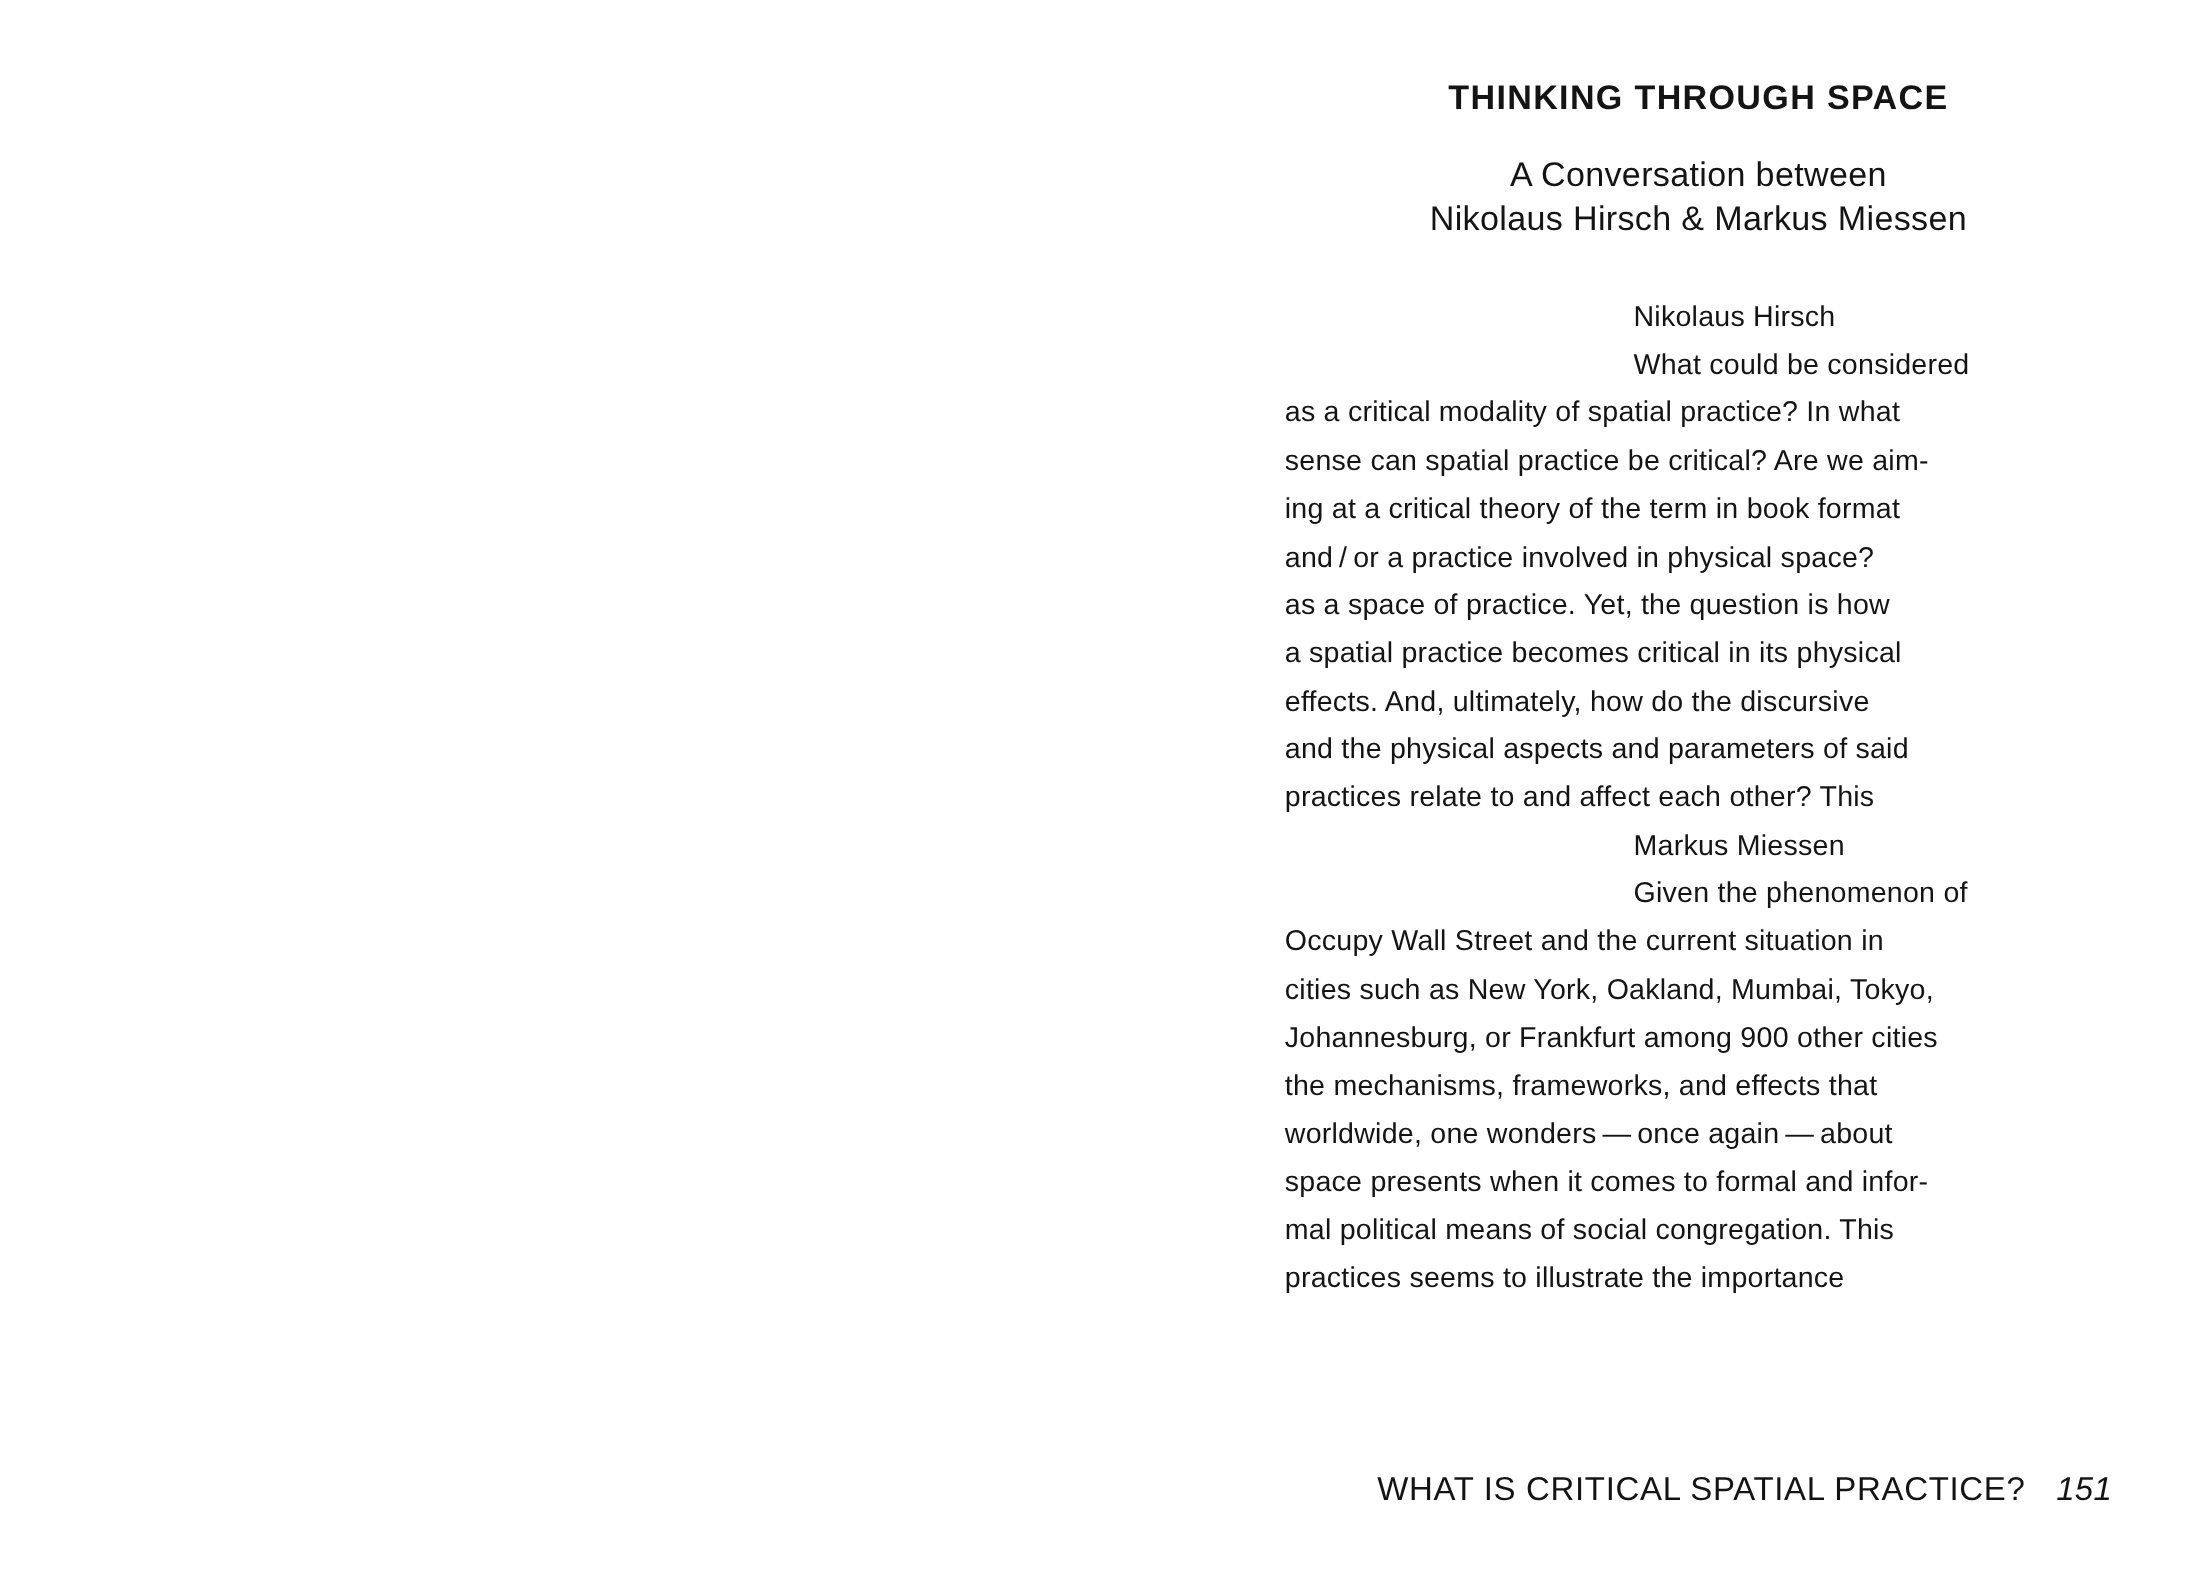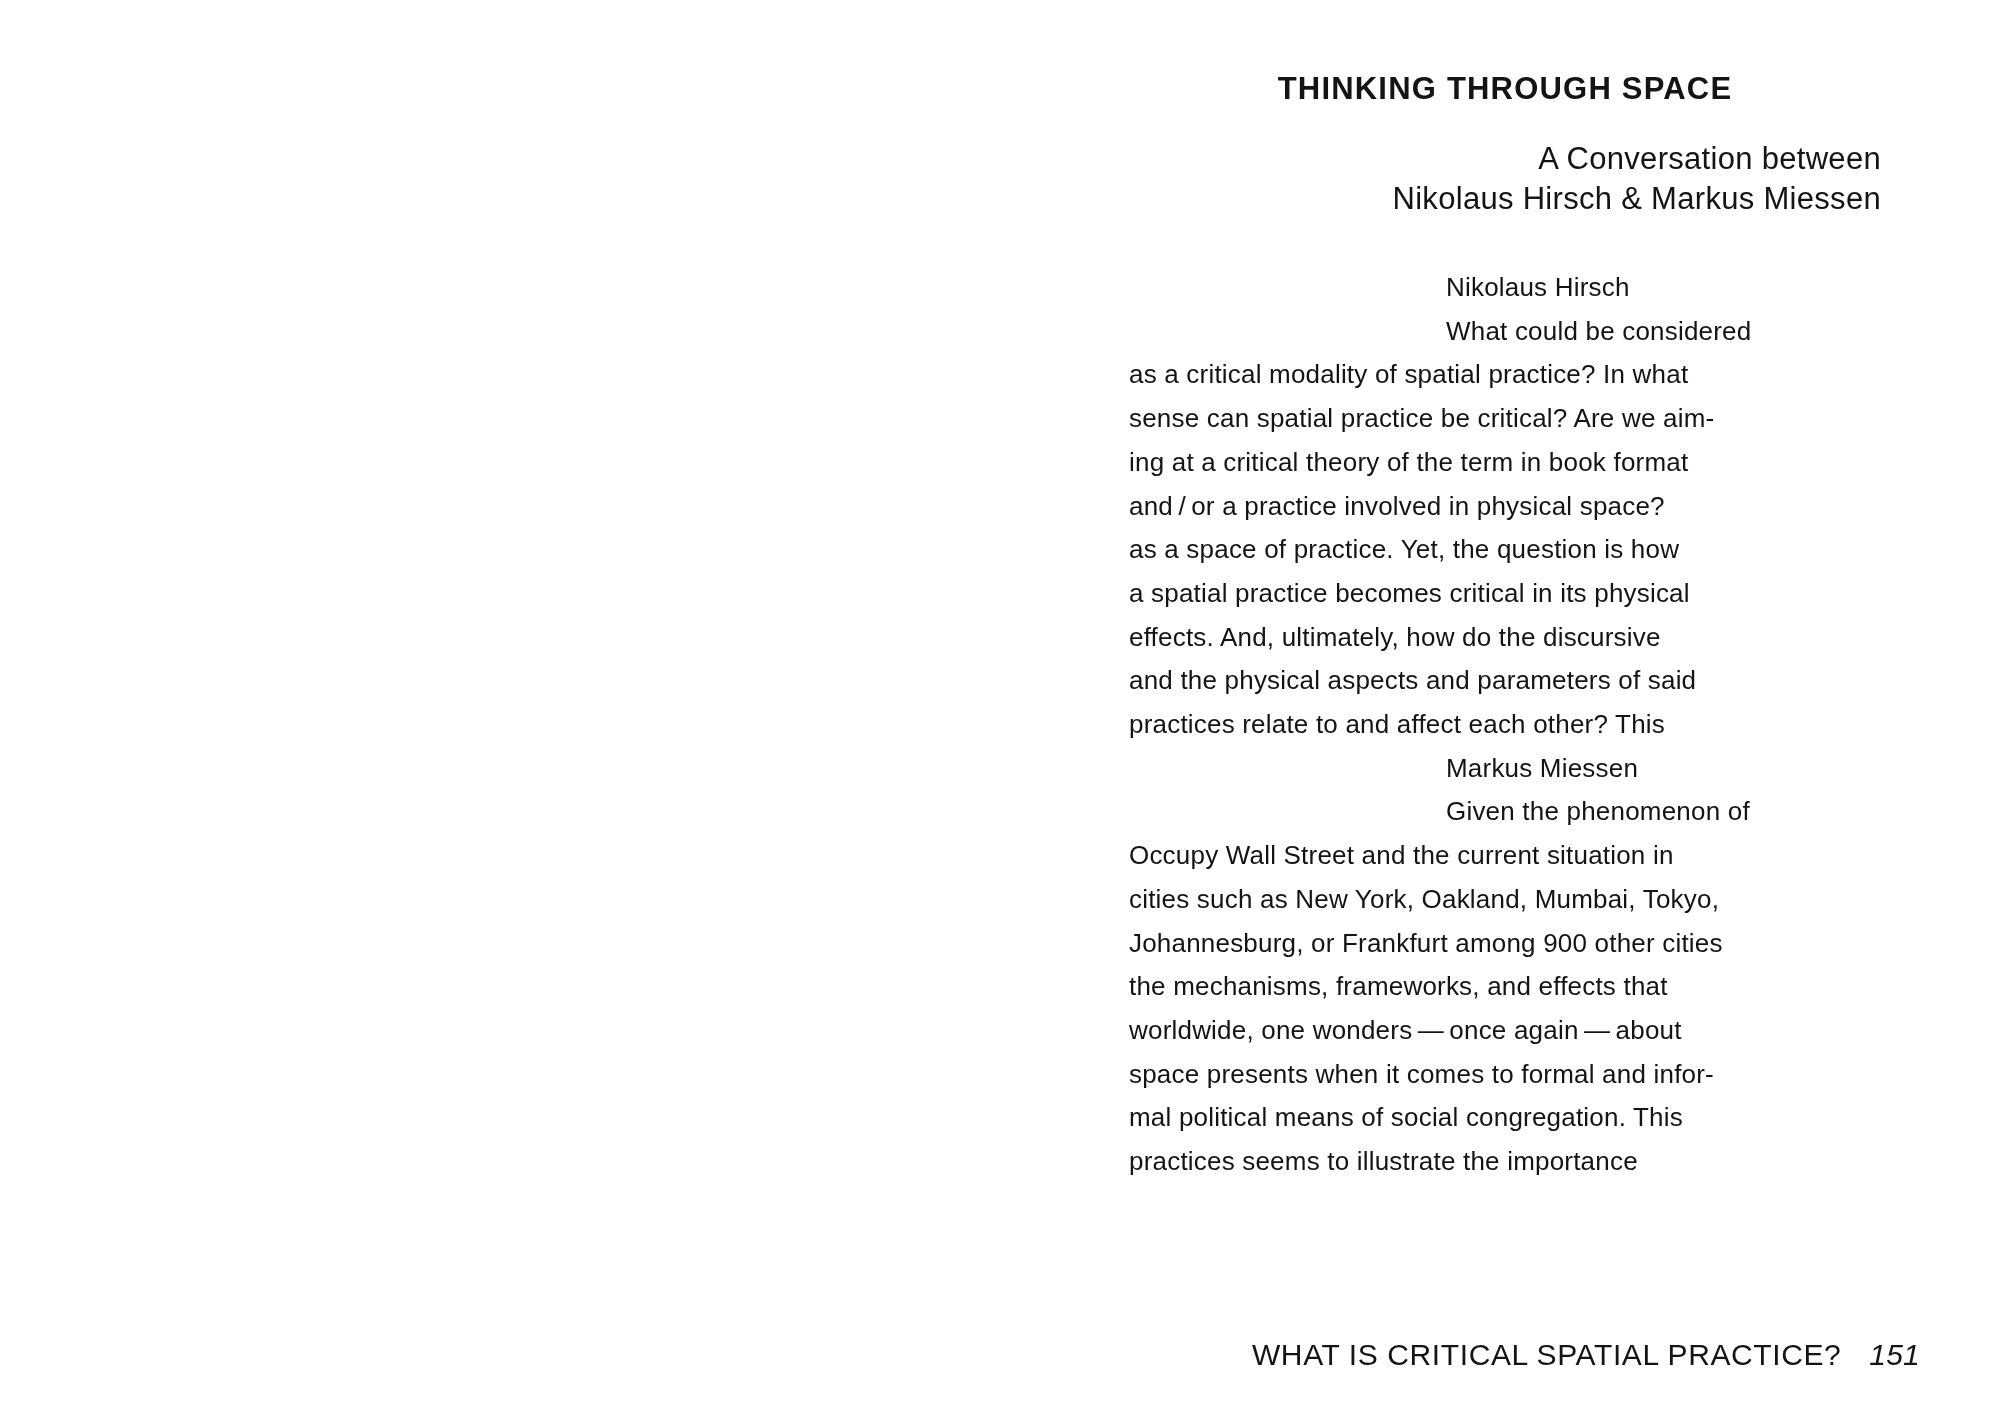--- a/index.html
+++ b/index.html
@@ -12,42 +12,42 @@
     width: 2000px;
     height: 1428px;
     background: #ffffff;
     overflow: hidden;
     font-family: "Liberation Sans", sans-serif;
     color: #141414;
     -webkit-font-smoothing: antialiased;
   }
   .column {
     position: absolute;
-    left: 1129px;
+    left: 1168px;
     top: 0;
     width: 752px;
     height: 100%;
   }
   .chapter-title {
     position: absolute;
     top: 50px;
     left: 0;
     width: 100%;
     text-align: center;
     font-size: 31px;
     line-height: 36px;
     letter-spacing: 1.2px;
     white-space: nowrap;
   }
   .subtitle {
     position: absolute;
     top: 139px;
     left: 0;
     width: 100%;
-    text-align: right;
+    text-align: center;
     font-size: 31px;
     line-height: 40px;
     letter-spacing: 0.3px;
   }
   .dialogue {
     position: absolute;
     top: 266px;
     left: 0;
     width: 100%;
     font-size: 26px;

